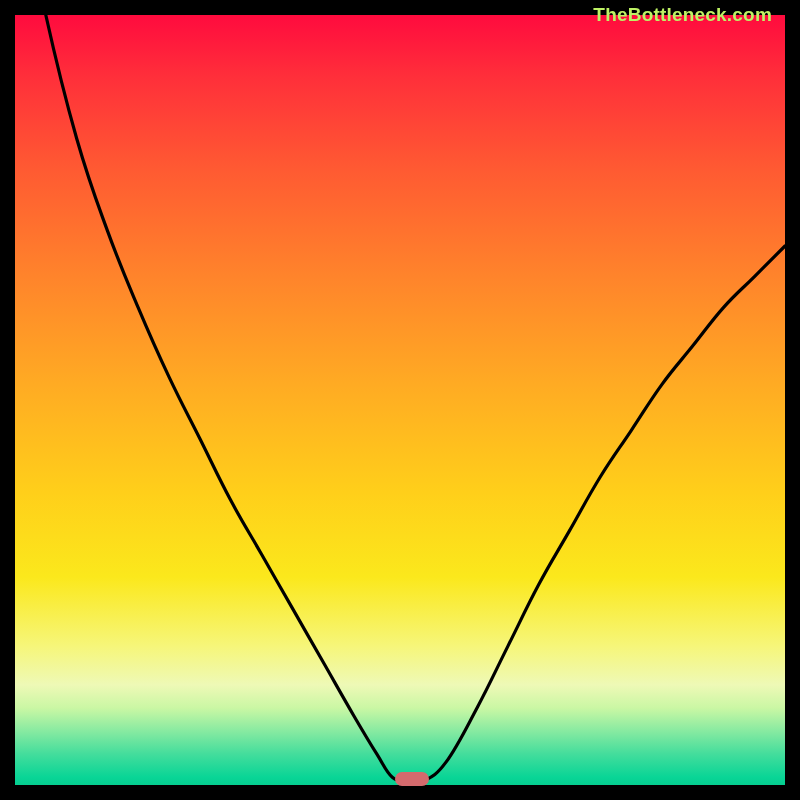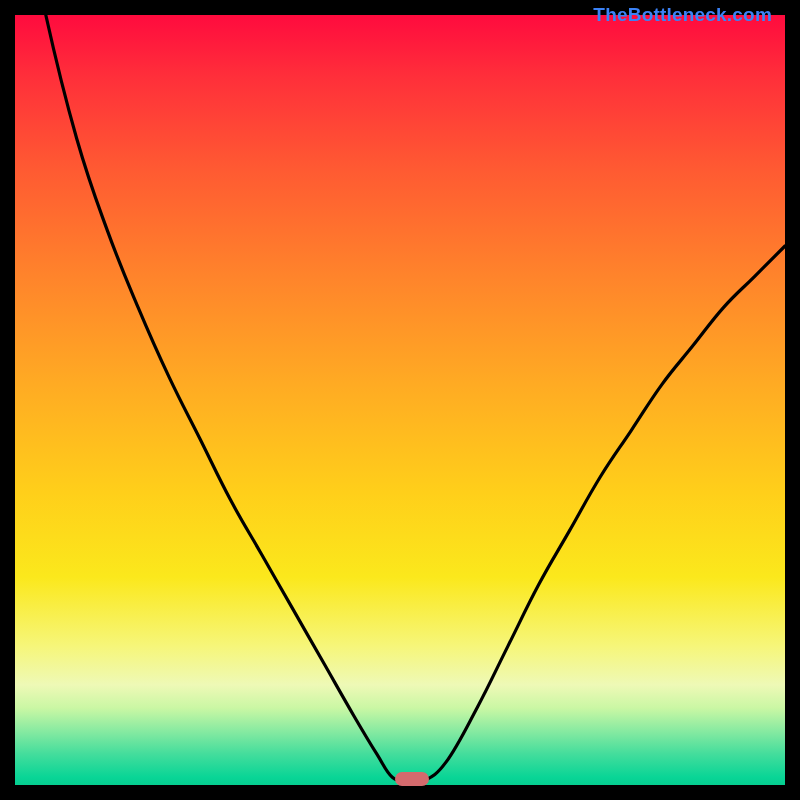--- a/index.html
+++ b/index.html
@@ -51,21 +51,21 @@
   }
   .knob {
     position: absolute;
     transform: translate(-50%, -50%);
     border-radius: 10px;
   }
   .attribution {
     position: absolute;
     top: 4px;
     right: 28px;
-    color: #3b82f6;
+    color: #bef264;
     font-size: 19px;
     font-weight: 600;
     letter-spacing: 0.2px;
     user-select: none;
   }
 </style>
 </head>
 <body>
 
 <div class="frame">

